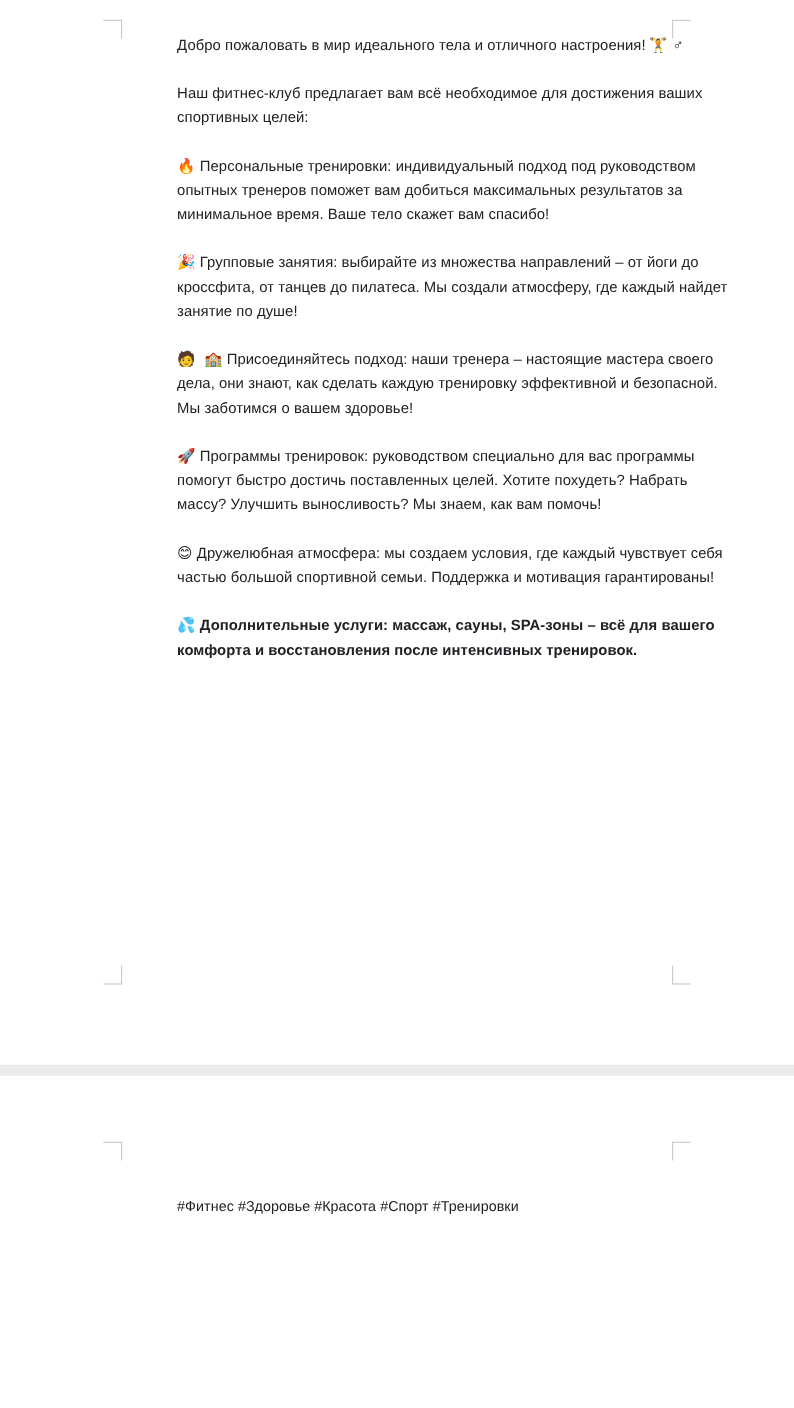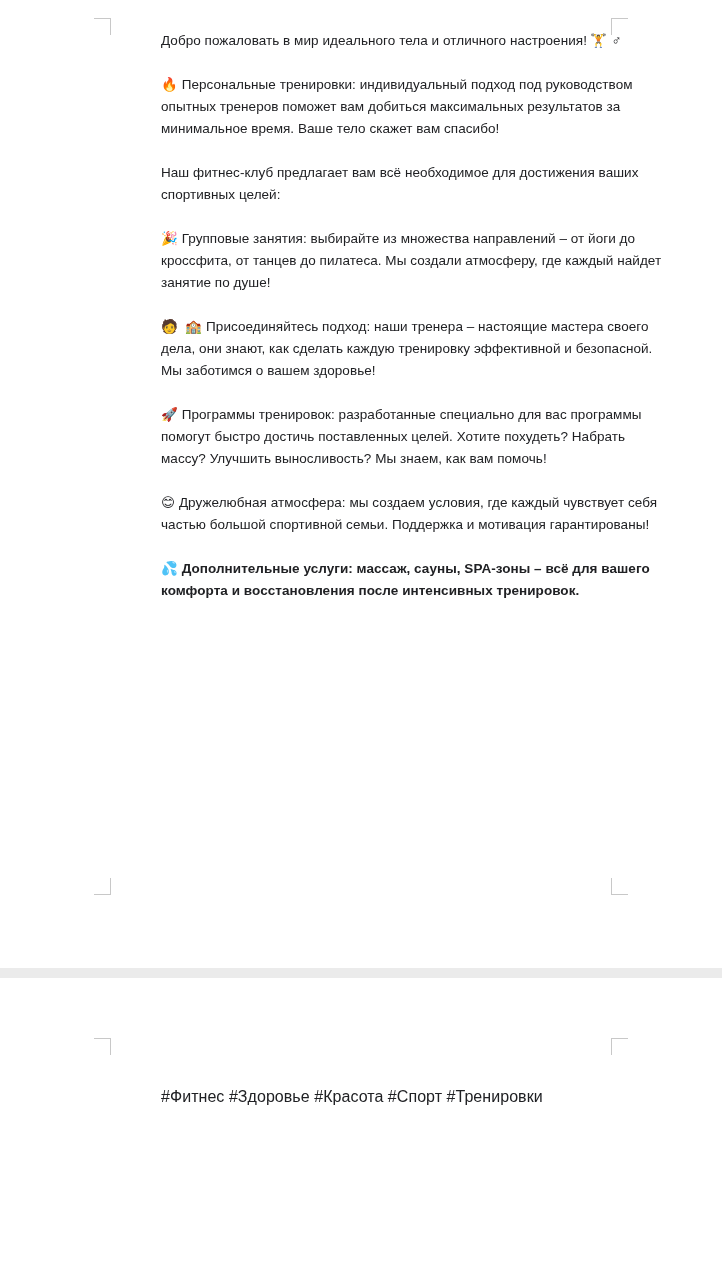--- a/index.html
+++ b/index.html
@@ -103,37 +103,37 @@
   .body-text.p2 { top: 1086px; }
 
   .para {
     margin: 0 0 22px 0;
     white-space: pre-wrap;
   }
   .para:last-child { margin-bottom: 0; font-weight: bold; }
 
   .hashtags {
     margin: 0;
-    font-size: 16px;
+    font-size: 13px;
     color: #202124;
   }
 </style>
 </head>
 <body>
 
 <div class="doc-surface">
 
   <div class="page page-one">
     <div class="body-text p1">
       <p class="para">Добро пожаловать в мир идеального тела и отличного настроения! 🏋️ ♂</p>
+      <p class="para">Наш фитнес-клуб предлагает вам всё необходимое для достижения ваших спортивных целей:</p>
       <p class="para">🔥 Персональные тренировки: индивидуальный подход под руководством опытных тренеров поможет вам добиться максимальных результатов за минимальное время. Ваше тело скажет вам спасибо!</p>
-      <p class="para">Наш фитнес-клуб предлагает вам всё необходимое для достижения ваших спортивных целей:</p>
       <p class="para">🎉 Групповые занятия: выбирайте из множества направлений – от йоги до кроссфита, от танцев до пилатеса. Мы создали атмосферу, где каждый найдет занятие по душе!</p>
       <p class="para">🧑  🏫 Присоединяйтесь подход: наши тренера – настоящие мастера своего дела, они знают, как сделать каждую тренировку эффективной и безопасной. Мы заботимся о вашем здоровье!</p>
-      <p class="para">🚀 Программы тренировок: разработанные специально для вас программы помогут быстро достичь поставленных целей. Хотите похудеть? Набрать массу? Улучшить выносливость? Мы знаем, как вам помочь!</p>
+      <p class="para">🚀 Программы тренировок: руководством специально для вас программы помогут быстро достичь поставленных целей. Хотите похудеть? Набрать массу? Улучшить выносливость? Мы знаем, как вам помочь!</p>
       <p class="para">😊 Дружелюбная атмосфера: мы создаем условия, где каждый чувствует себя частью большой спортивной семьи. Поддержка и мотивация гарантированы!</p>
       <p class="para">💦 Дополнительные услуги: массаж, сауны, SPA-зоны – всё для вашего комфорта и восстановления после интенсивных тренировок.</p>
     </div>
 
     <div class="corner tl p1-tl"></div>
     <div class="corner tr p1-tr"></div>
   </div>
 
   <div class="corner bl p1-bl"></div>
   <div class="corner br p1-br"></div>

